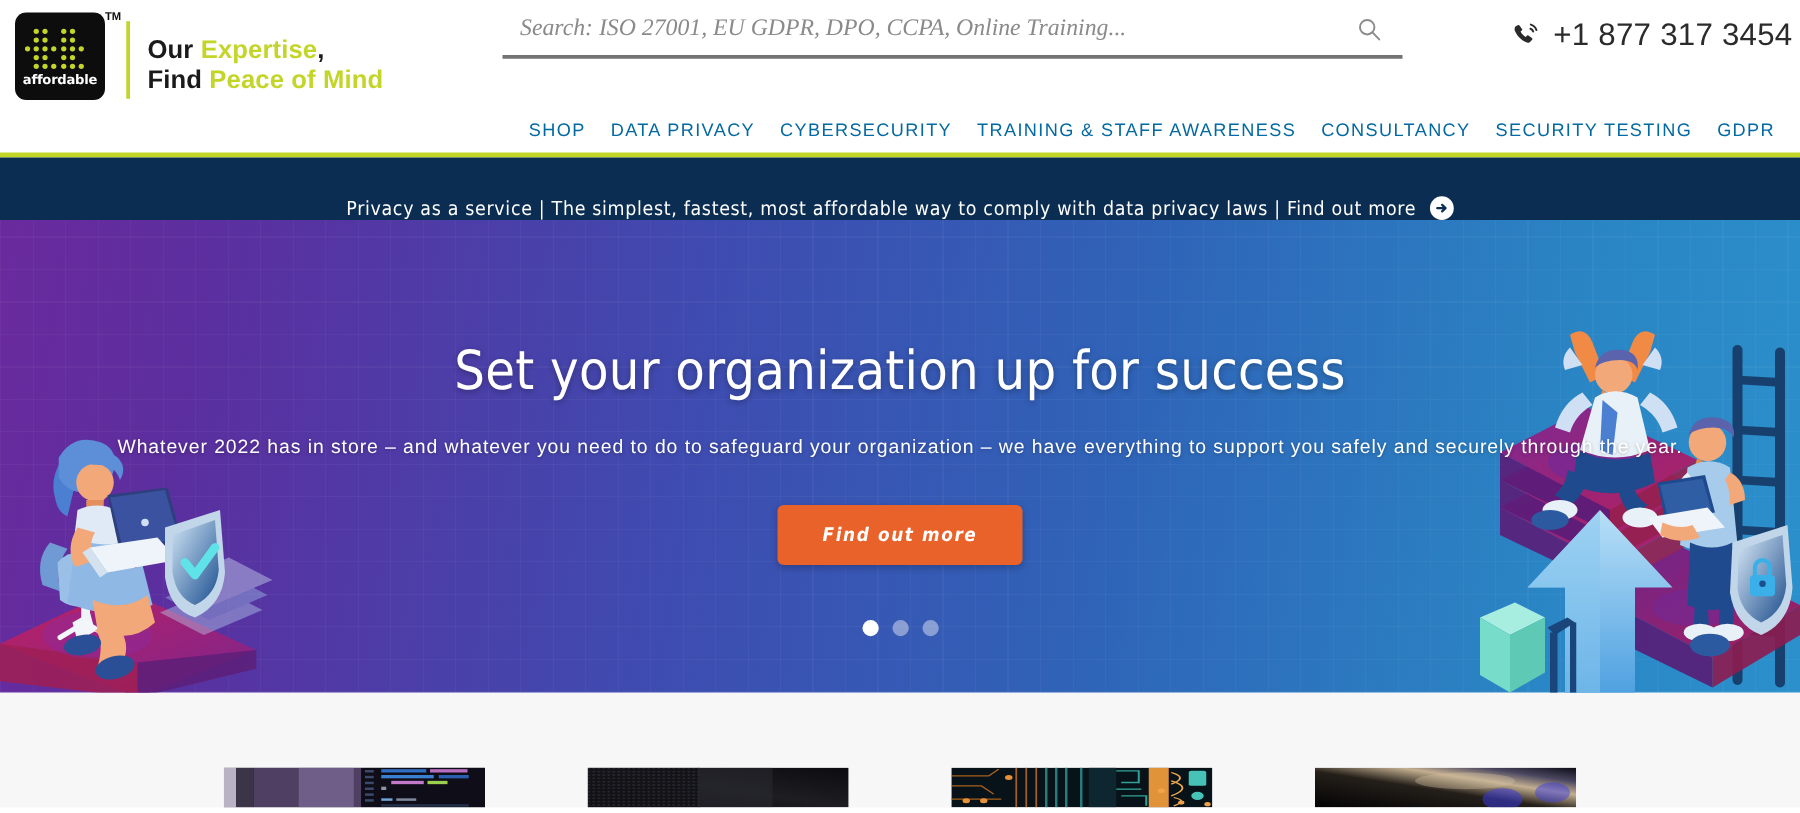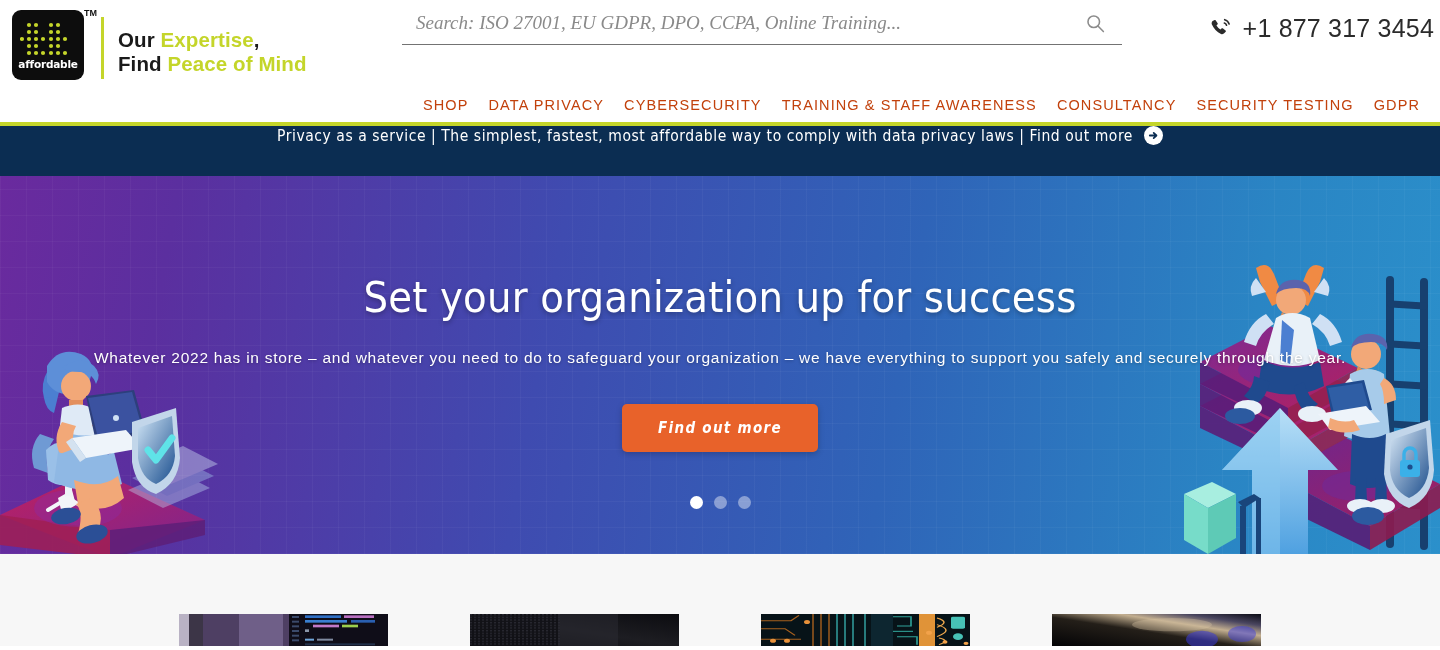--- a/index.html
+++ b/index.html
@@ -70,21 +70,21 @@
 
   
   .search-wrap{
     position:absolute;
     left:402px; top:10px;
     width:720px;
   }
   .search-row{
     display:flex;
     align-items:center;
-    border-bottom:1px solid #737373;
+    border-bottom:3px solid #737373;
     padding-bottom:8px;
   }
   .search-input{
     flex:1;
     border:none;
     outline:none;
     background:transparent;
     font-family:"Liberation Serif", serif;
     font-style:italic;
     font-size:19px;
@@ -119,34 +119,34 @@
     background:#fff;
     display:flex;
     align-items:center;
     justify-content:flex-end;
     padding-right:10px;
     gap:0px;
   }
   .nav-item{
     font-size:14.5px;
     letter-spacing:1.1px;
-    color:#c2410c;
+    color:#0369a1;
     text-decoration:none;
     padding:0 10px;
     white-space:nowrap;
     cursor:pointer;
   }
 
   
   .rule{ height:4px; background:#c4d52a; }
   .banner{
     height:50px;
     background:#0b2d52;
     display:flex;
-    align-items:flex-start;
+    align-items:flex-end;
     justify-content:center;
   }
   .banner-inner{
     display:flex;
     align-items:center;
     gap:11px;
     cursor:pointer;
   }
   .banner-text{
     color:#fff;

